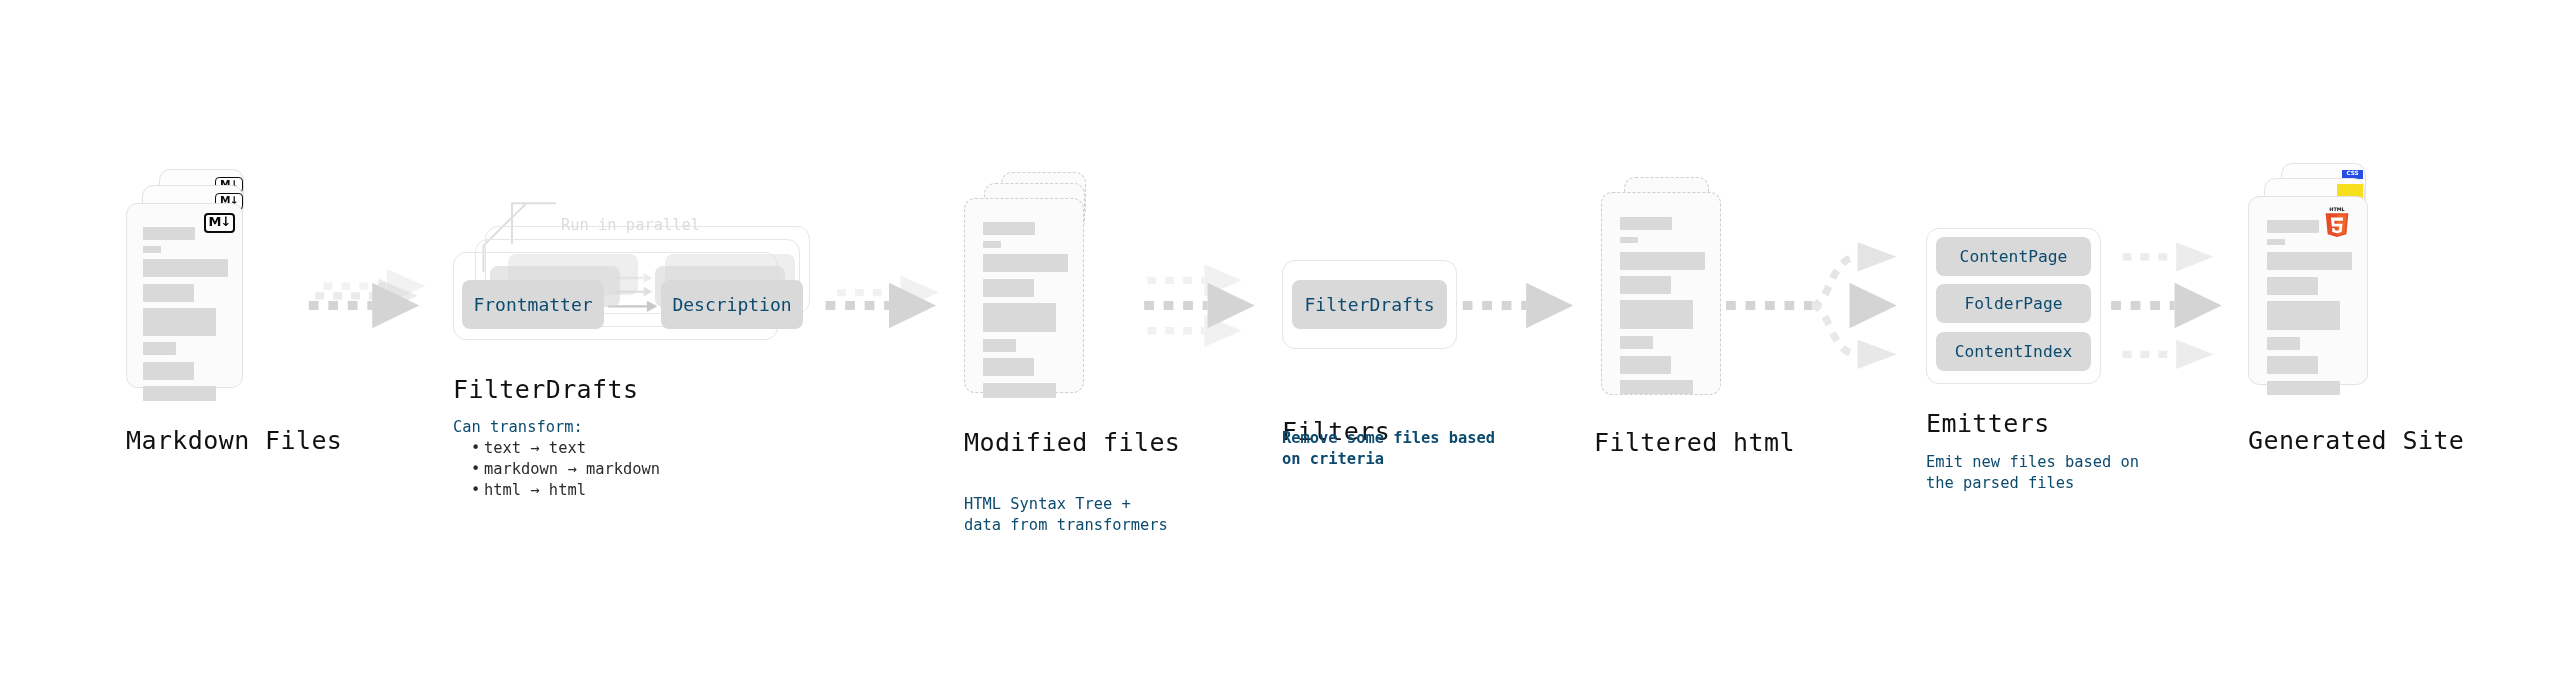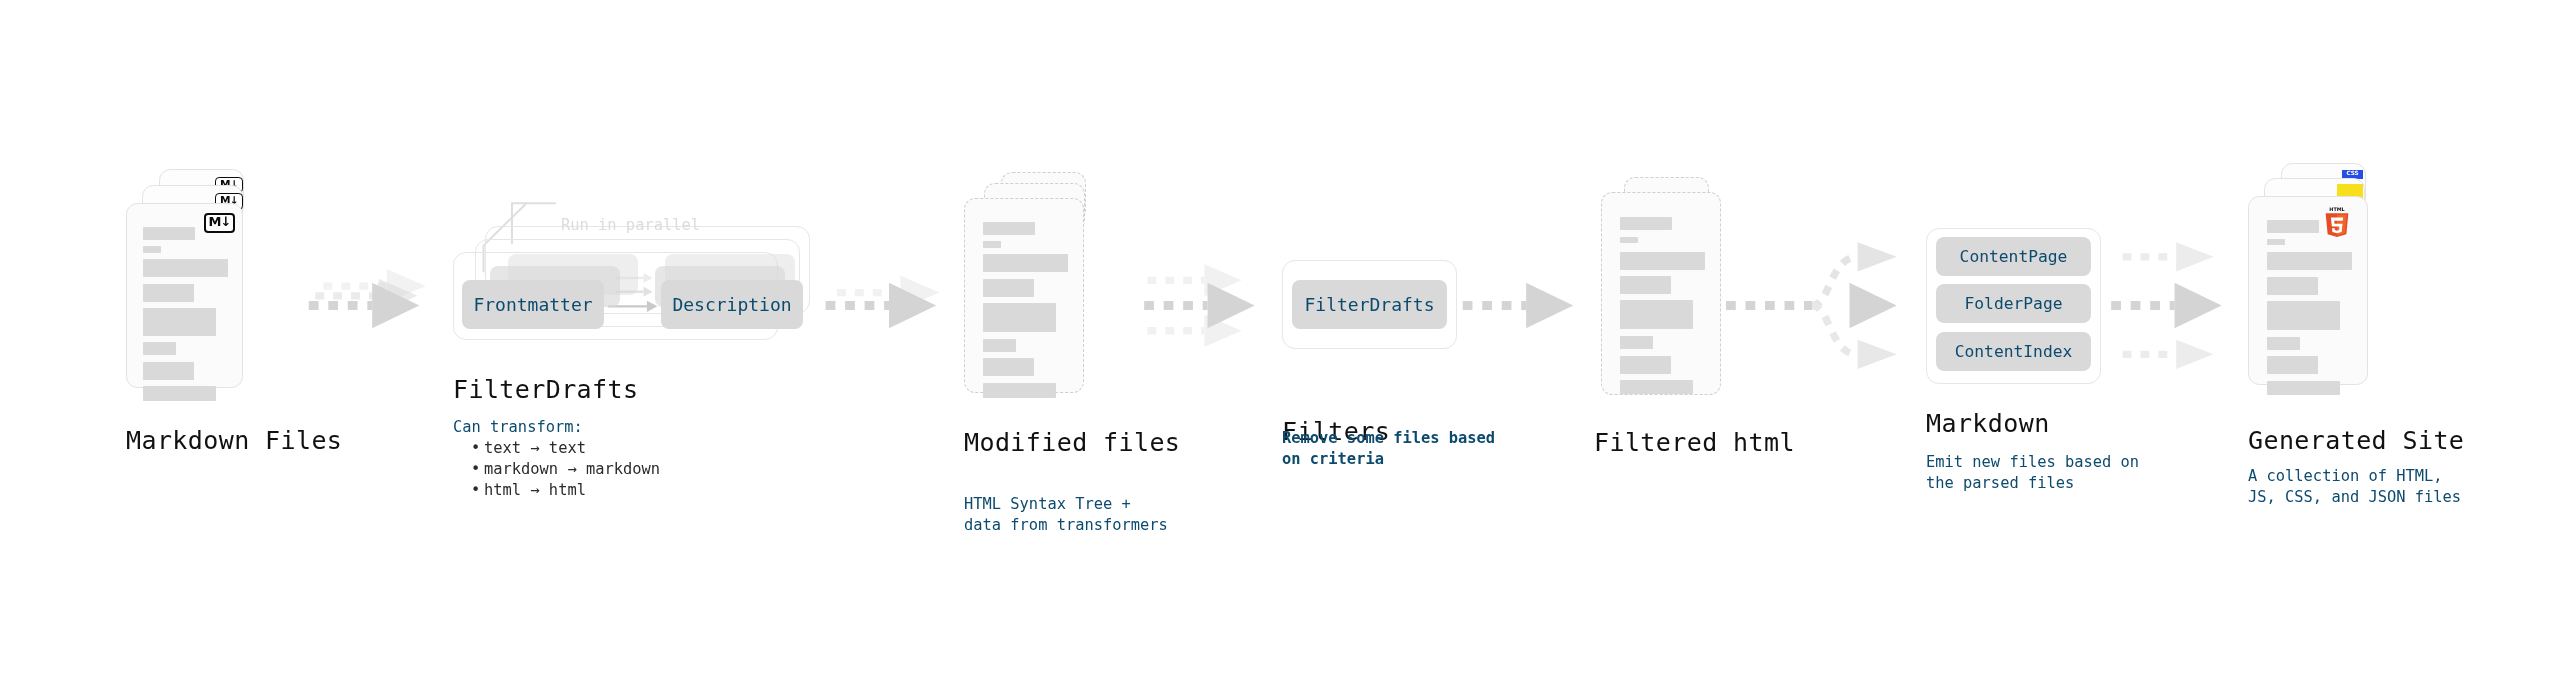--- a/index.html
+++ b/index.html
@@ -323,21 +323,21 @@
       <div class="bar" style="left:18px; top:163px; width:51px; height:18px;"></div>
       <div class="bar" style="left:18px; top:187px; width:73px; height:14.6px;"></div>
     </div>
   </div>
   <div class="caption" style="left:1594px; top:428px;">Filtered html</div>
 
   <div class="groupbox solidbg node" style="left:1926px; top:228px; width:175px; height:156px;"></div>
   <div class="pill" style="left:1936px; top:237px; width:155px; height:39px; font-size:16.3px;">ContentPage</div>
   <div class="pill" style="left:1936px; top:284px; width:155px; height:39px; font-size:16.3px;">FolderPage</div>
   <div class="pill" style="left:1936px; top:332px; width:155px; height:39px; font-size:16.3px;">ContentIndex</div>
-  <div class="caption" style="left:1926px; top:409px;">Markdown</div>
+  <div class="caption" style="left:1926px; top:409px;">Emitters</div>
   <div class="subcaption" style="left:1926px; top:452px;">Emit new files based on
 the parsed files</div>
 
   <div class="doc-stack node" style="left:2248px; top:163px;">
     <div class="doc ghost" style="left:32.5px; top:0px; width:85px; height:46px;"></div>
     <div class="css-badge" style="left:94px; top:6.5px;">CSS</div>
 
     <div class="doc ghost" style="left:16.3px; top:14.6px; width:101px; height:46px;"></div>
     <div class="js-badge" style="left:89px; top:21px;"></div>
 
@@ -355,17 +355,15 @@
     <div class="html5-badge" style="left:75px; top:42px;">
       <svg viewBox="0 0 34 40" width="28" height="32.5">
         <text x="17" y="7" font-family="DejaVu Sans, sans-serif" font-size="6" font-weight="bold" fill="#111" text-anchor="middle">HTML</text>
         <path d="M3,10 L31,10 L28.5,36 L17,39.5 L5.5,36 Z" fill="#e44d26"></path>
         <path d="M17,12 L17,37.6 L26.6,34.8 L28.7,12 Z" fill="#f16529"></path>
         <path d="M9.5,15.5 L24.5,15.5 L24.1,19.3 L13.6,19.3 L13.9,23 L23.8,23 L22.7,33.2 L17,34.9 L11.3,33.2 L10.9,28.6 L14.2,28.6 L14.4,30.9 L17,31.6 L19.6,30.9 L19.9,26.6 L10.7,26.6 Z" fill="#ffffff"></path>
       </svg>
     </div>
   </div>
   <div class="caption" style="left:2248px; top:426px;">Generated Site</div>
-  <div class="subcaption" style="left:2248px; top:466px;">A collection of HTML,
-JS, CSS, and JSON files</div>
 
 </div>
 
 
 </body></html>

